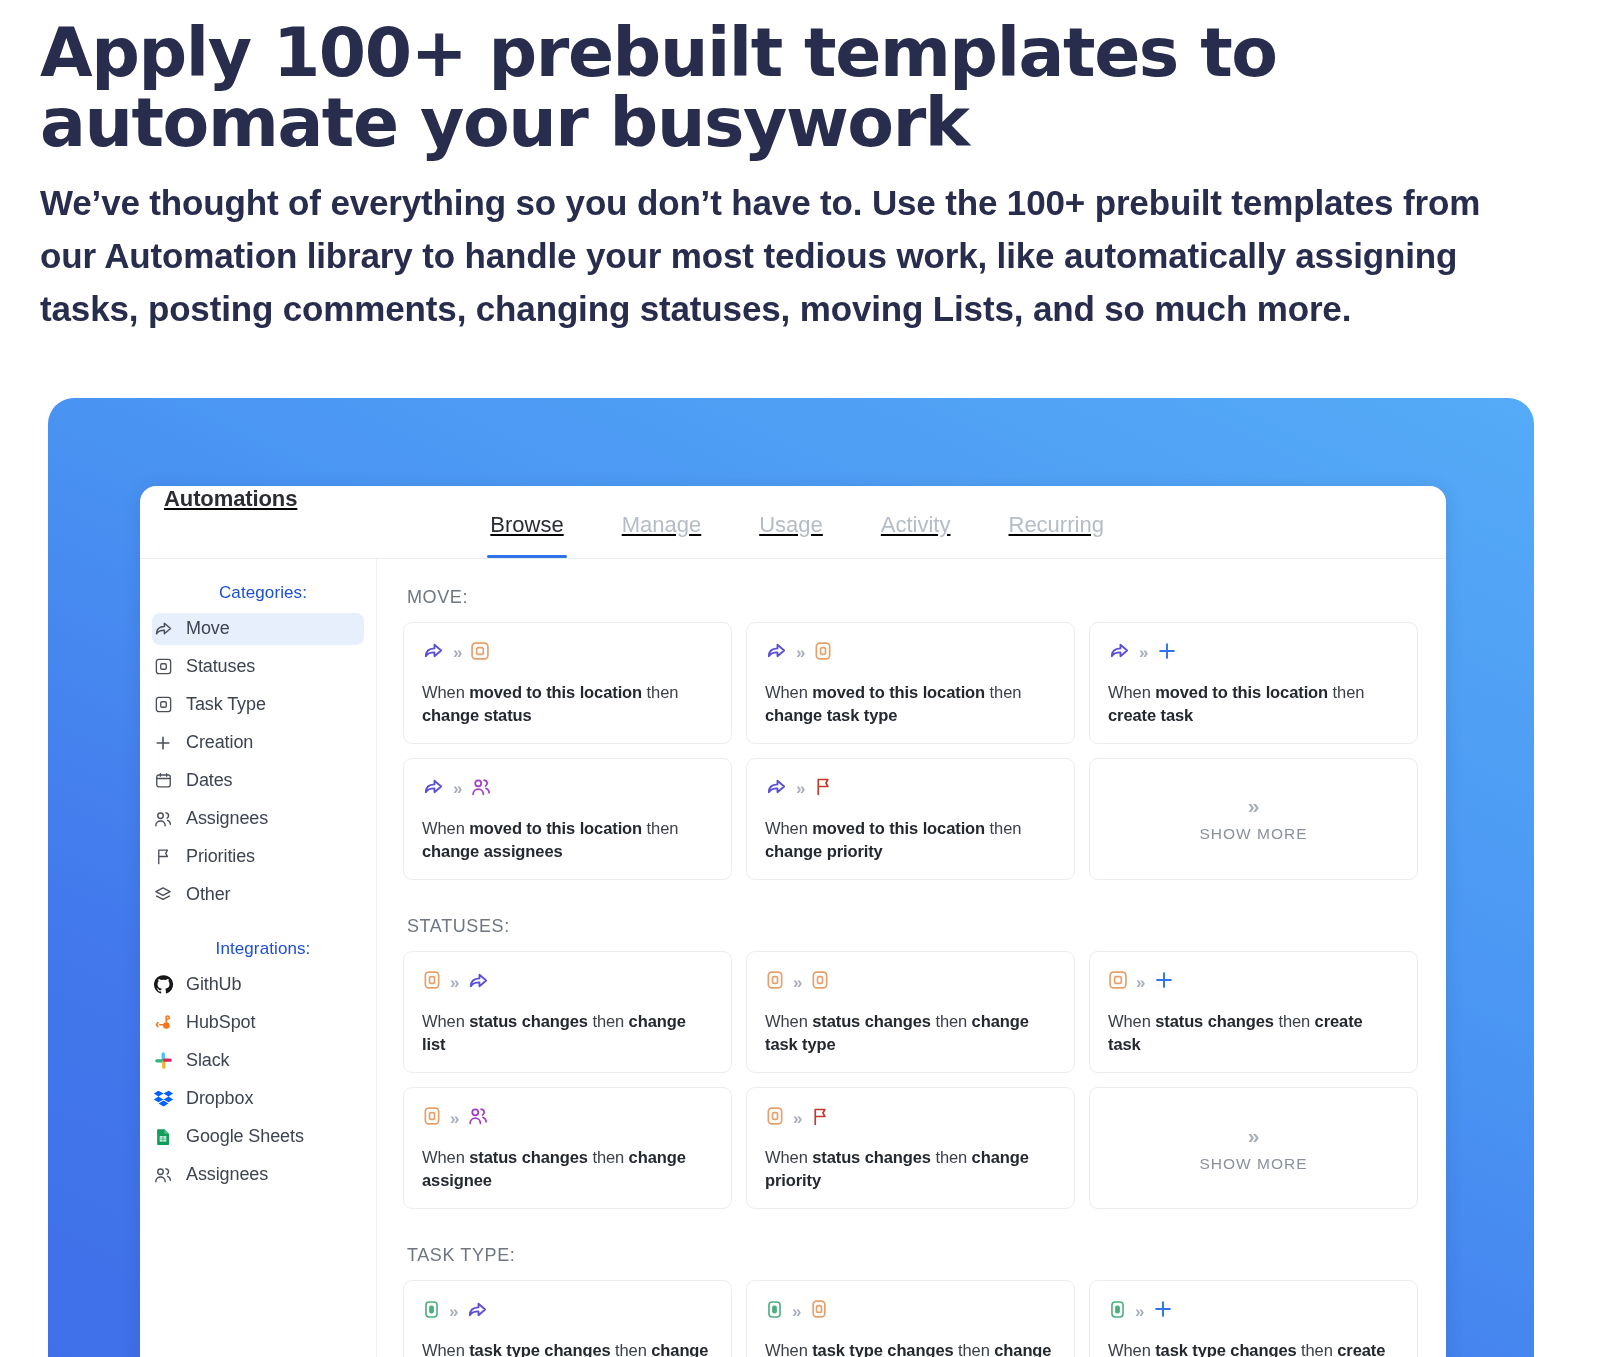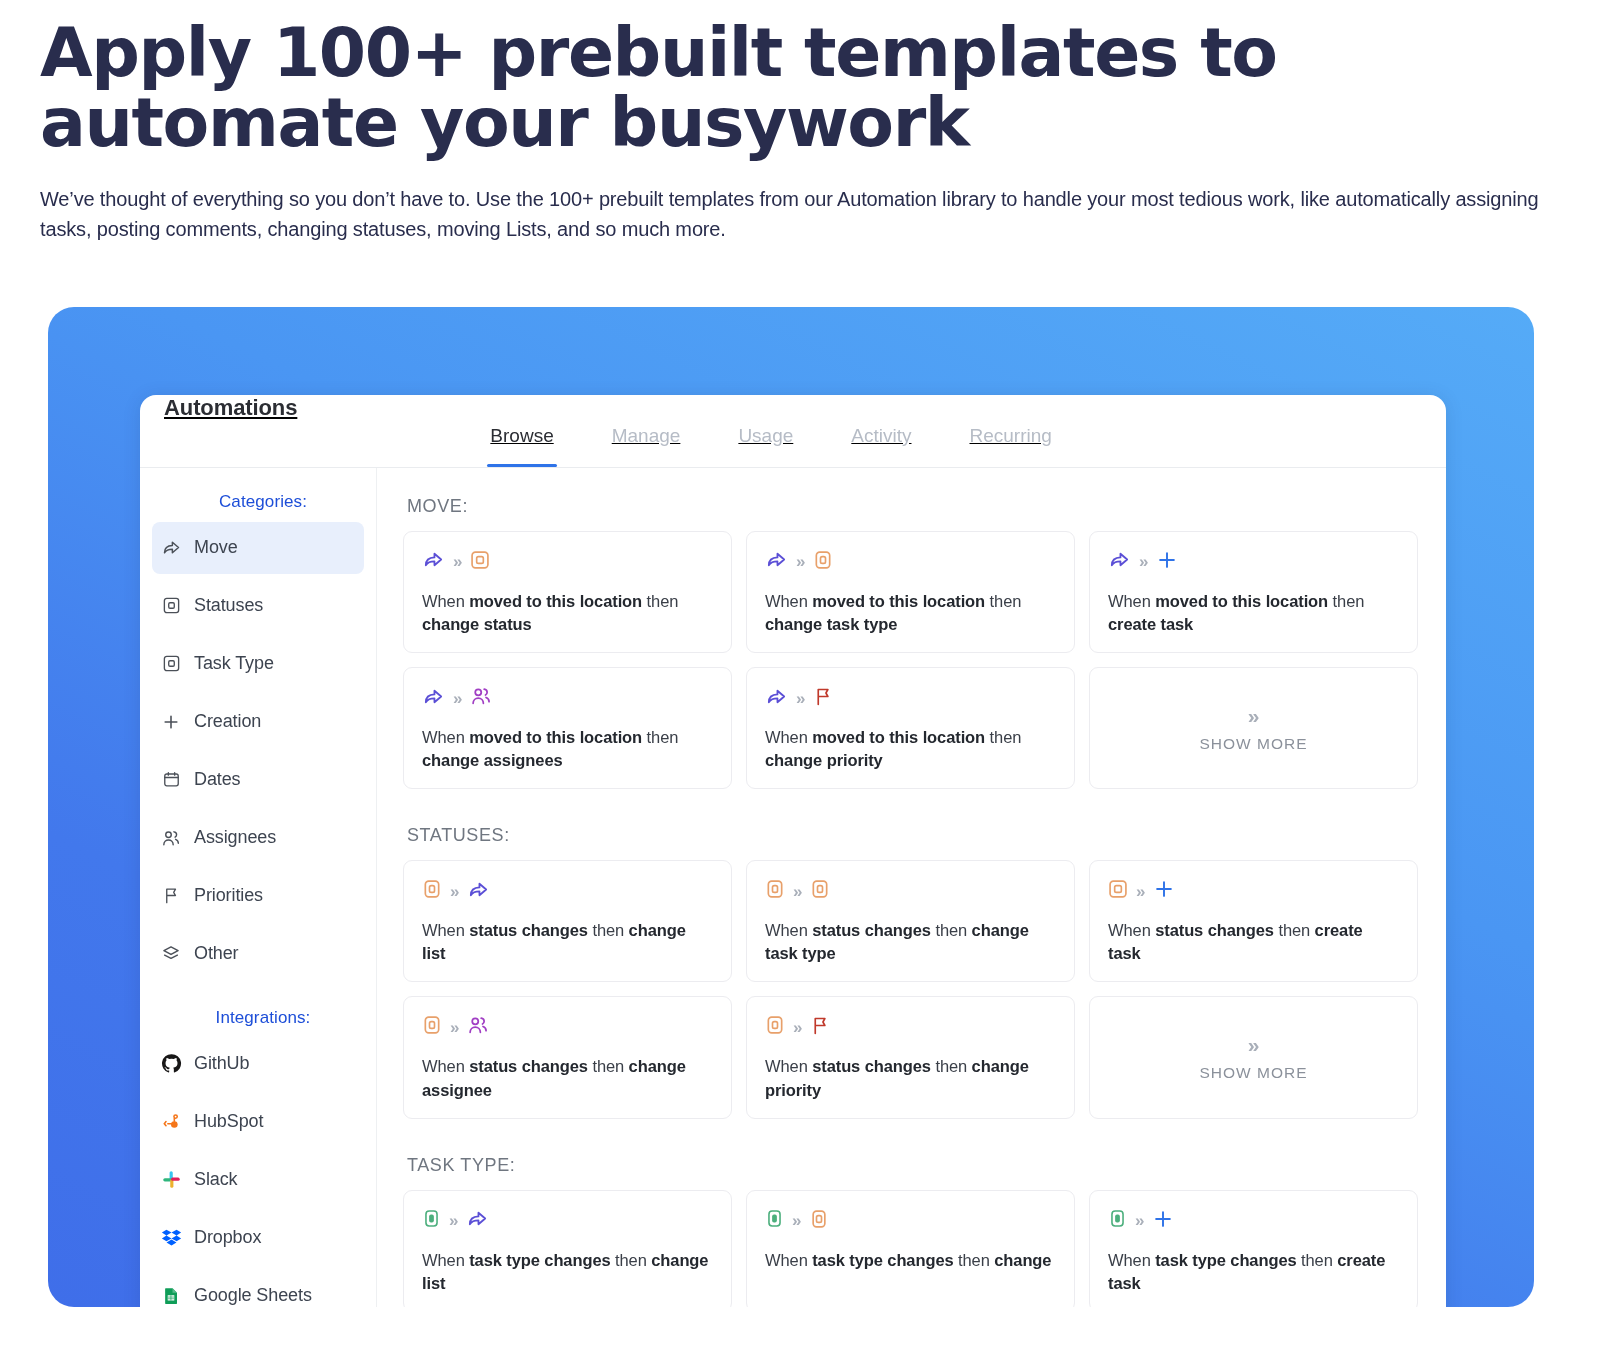--- a/index.html
+++ b/index.html
@@ -16,27 +16,28 @@
   .hero-title {
     font-family: "DejaVu Sans", sans-serif;
     font-weight: 700;
     font-size: 68px;
     line-height: 1.03;
     letter-spacing: -1.4px;
     color: #292d4d;
     max-width: 1400px;
   }
   .hero-sub {
-    margin-top: 26px;
+    margin-top: 18px;
     font-family: "Liberation Sans", sans-serif;
-    font-size: 20px;
+    font-size: 35px;
     line-height: 1.52;
     color: #292d4d;
     max-width: 1500px;
     letter-spacing: -0.15px;
+    font-weight: bold;
   }
 
   
   .frame-wrap { padding: 62px 48px 0 48px; }
   .device-frame {
     position: relative;
     width: 1486px;
     height: 1000px;
     border-radius: 26px;
     background: linear-gradient(205deg, #55abf7 0%, #4a96f3 38%, #4278ec 72%, #3f6ee9 100%);
@@ -69,21 +70,21 @@
     text-decoration: underline;
   }
   .app-title {
     font-size: 22px;
     font-weight: 600;
     color: #2b2d33;
     letter-spacing: -0.1px;
   }
   .tabs { display: flex; align-items: flex-end; height: 100%; margin-left: 193px; }
   .tab {
-    font-size: 19px;
+    font-size: 22px;
     color: #b6bcc6;
     padding: 0 0 22px 0;
     margin-right: 58px;
     position: relative;
     cursor: pointer;
     line-height: 1;
   }
   .tab:last-child { margin-right: 15px; }
   .tab.active { color: #2b2d33; }
   .tab.active::after {
@@ -111,22 +112,22 @@
     color: #1d4ed8;
     padding: 0 0 10px 10px;
     letter-spacing: .1px;
     text-align: center;
   }
   .side-label.second { padding-top: 22px; }
   .side-item {
     display: flex;
     align-items: center;
     gap: 12px;
-    height: 52px;
-    padding: 0 8px;
+    height: 32px;
+    padding: 0 0;
     border-radius: 8px;
     cursor: pointer;
     margin-bottom: 6px;
   }
   .side-item.active { background: #e8effc; }
   .side-item .si-label {
     font-size: 18px;
     color: #3d4450;
     letter-spacing: -0.1px;
     white-space: nowrap;

